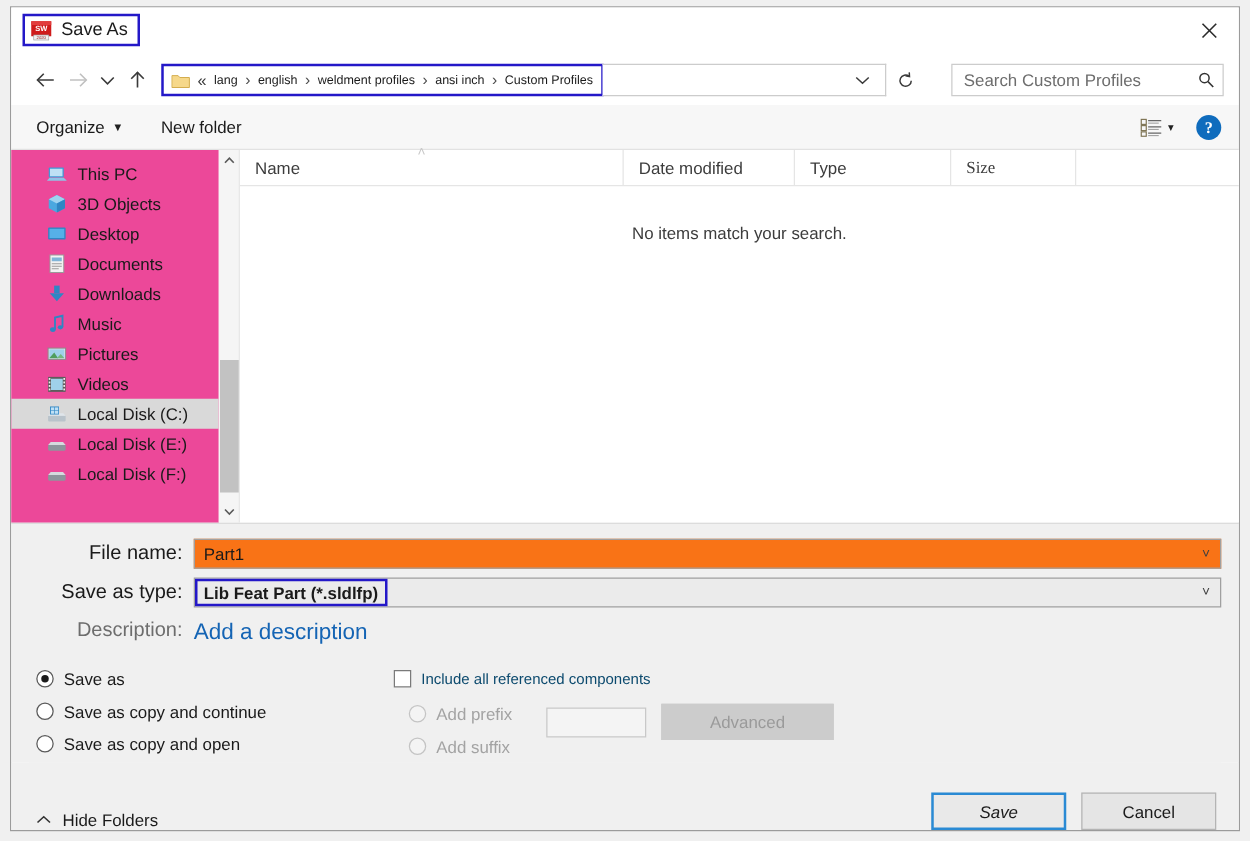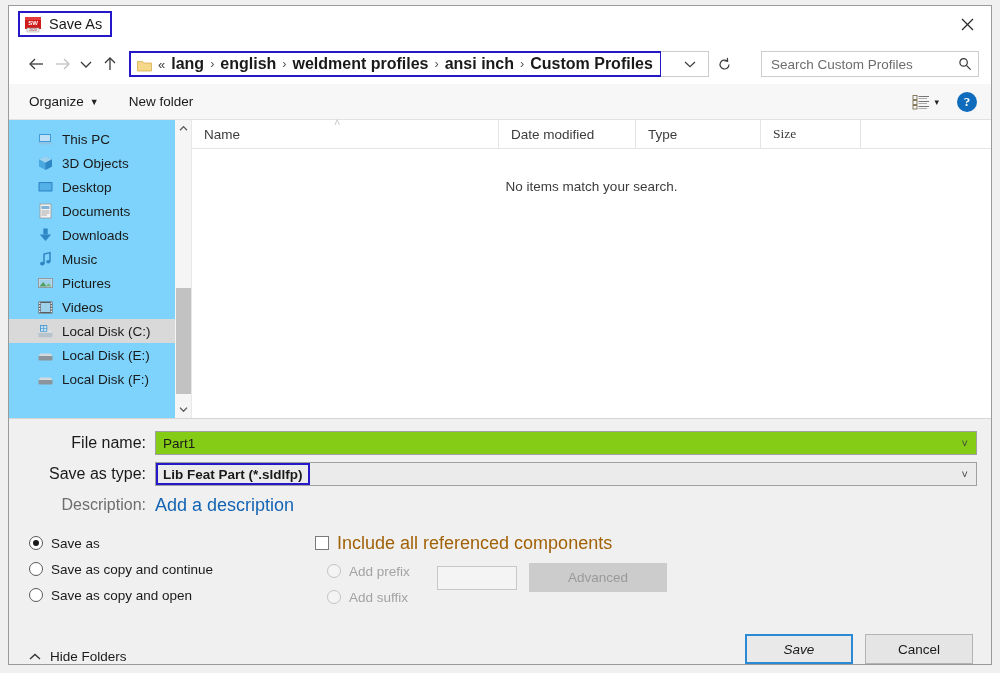--- a/index.html
+++ b/index.html
@@ -109,24 +109,23 @@
     font-size: 12.5px;
     margin: 0 6px;
     user-select: none;
   }
   .crumb-chev {
     color: #3a3a3a;
     font-size: 13px;
     margin: 0 6px 0 0;
   }
   .crumb-txt {
-    font-size: 16px;
+    font-size: 10px;
     color: #1a1a1a;
     white-space: nowrap;
-    font-weight: bold;
   }
   .crumb-rest {
     flex: 1 1 auto;
     height: 26px;
     border: 1px solid #cccccc;
     border-left: none;
     background: #ffffff;
     display: flex; align-items: center; justify-content: flex-end;
     padding-right: 8px;
     margin-left: -1px;
@@ -190,21 +189,21 @@
   .body {
     flex: 1 1 auto;
     display: flex;
     min-height: 0;
     background: #ffffff;
   }
   .navpane {
     width: 166px;
     flex: 0 0 166px;
     position: relative;
-    background: #7dd3fc;
+    background: #ec4899;
     padding-top: 7px;
     overflow: hidden;
   }
   .navitem {
     height: 24px;
     display: flex; align-items: center;
     padding-left: 28px;
     font-size: 13.5px;
     color: #1a1a1a;
     white-space: nowrap;
@@ -297,21 +296,21 @@
     text-align: right;
     padding-right: 9px;
     font-size: 16px;
     color: #1a1a1a;
   }
   .flabel.dim { color: #6d6d6d; }
   .combo {
     flex: 1 1 auto;
     height: 24px;
     border: 1px solid #a0a0a0;
-    background: #84cc16;
+    background: #f97316;
     display: flex; align-items: center;
     padding-left: 7px;
     font-size: 13.5px;
     color: #1a1a1a;
     position: relative;
     min-width: 0;
   }
   .combo.gray { background: #ebebeb; }
   .combo .cv { flex: 1 1 auto; white-space: nowrap; overflow: hidden; }
   .combo .cv.hl {
@@ -361,22 +360,22 @@
   .rad.dim { border-color: #c4c4c4; background: #f4f4f4; }
   .rad.on::after {
     content: "";
     position: absolute; left: 3px; top: 3px;
     width: 6px; height: 6px; border-radius: 50%;
     background: #1a1a1a;
   }
   .chk-row {
     display: flex; align-items: center;
     height: 26px;
-    font-size: 18px;
-    color: #a16207;
+    font-size: 12px;
+    color: #0c4a6e;
     padding-left: 4px;
   }
   .chk {
     width: 14px; height: 14px;
     border: 1px solid #7a7a7a;
     background: #ffffff;
     margin-right: 8px;
     flex: 0 0 14px;
   }
   .sub-opts { padding-left: 16px; margin-top: 2px; }

